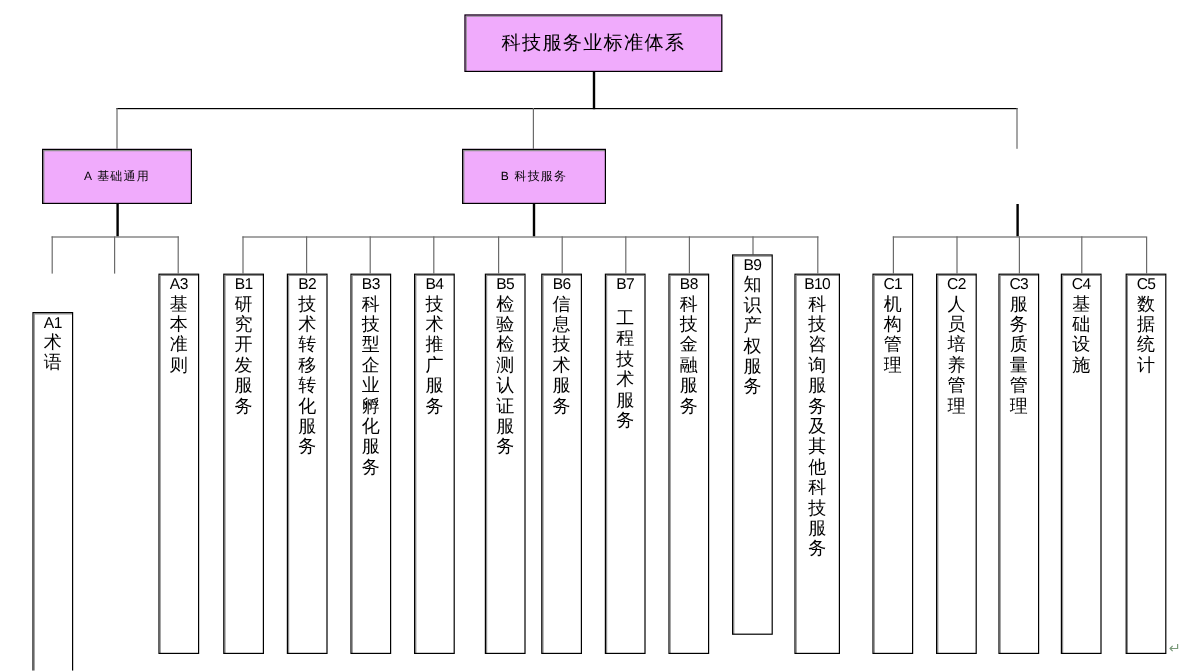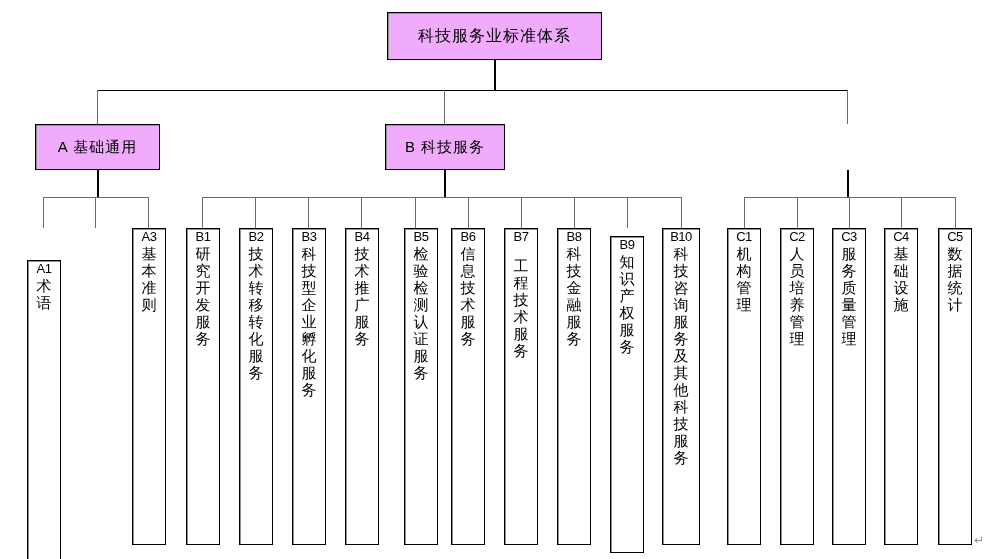--- a/index.html
+++ b/index.html
@@ -24,21 +24,21 @@
     box-sizing: border-box;
     background: #f0abfc;
     border: 1px solid #000000;
     box-shadow: inset 1px 1px 0 0 #8f8f8f;
   }
   .box.root,
   .box.level2 {
     display: flex;
     align-items: center;
     justify-content: center;
-    font-size: 15px;
+    font-size: 10px;
     letter-spacing: 1px;
     color: #000000;
     white-space: nowrap;
   }
   .box.root {
     font-size: 16px;
   }
 
   
   .leaf {
@@ -257,21 +257,21 @@
     <div class="leaf-code">B8</div>
     <div class="leaf-label">
         <span>科</span>
         <span>技</span>
         <span>金</span>
         <span>融</span>
         <span>服</span>
         <span>务</span>
       </div>
   </div>
-  <div class="leaf" style="left:610px; top:236px; width:34px; height:317px;">
+  <div class="leaf" style="left:610px; top:212px; width:34px; height:317px;">
     <div class="leaf-code">B9</div>
     <div class="leaf-label">
         <span>知</span>
         <span>识</span>
         <span>产</span>
         <span>权</span>
         <span>服</span>
         <span>务</span>
       </div>
   </div>

